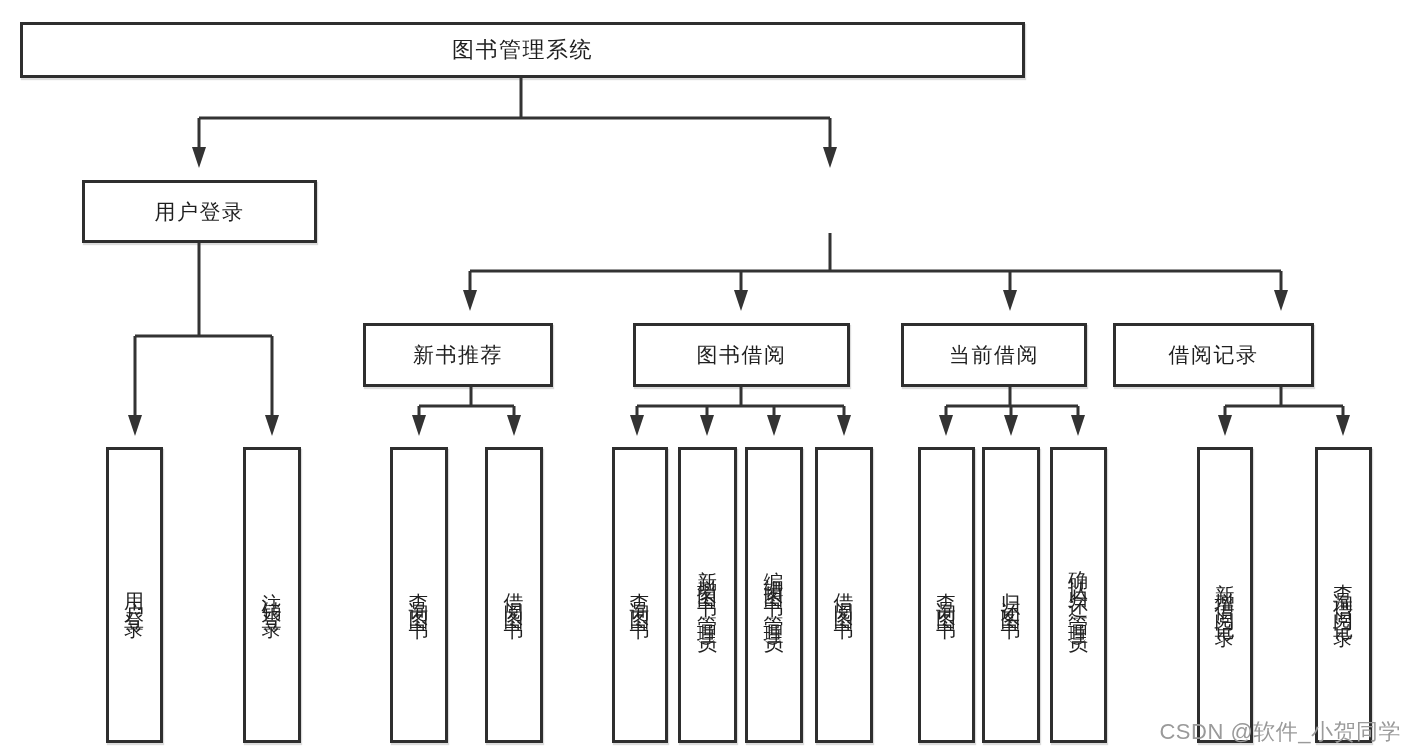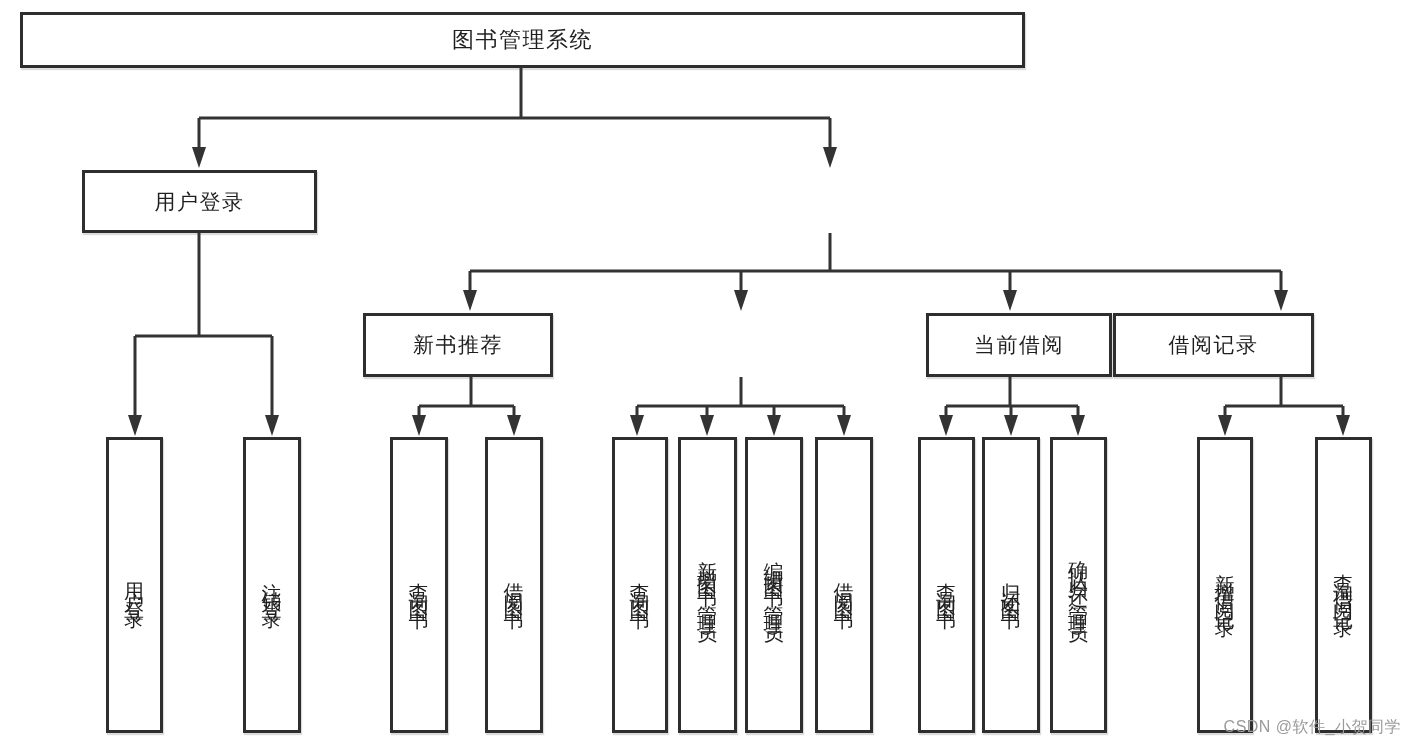--- a/index.html
+++ b/index.html
@@ -5,32 +5,33 @@
   html,body{margin:0;padding:0;background:#ffffff;}
   .canvas{
     position:relative;width:1405px;height:747px;background:#ffffff;overflow:hidden;
     font-family:"Liberation Sans","DejaVu Sans",sans-serif;
   }
   svg.connectors{position:absolute;left:0;top:0;}
   .box{
     position:absolute;box-sizing:border-box;background:#ffffff;
     border:3px solid #2e2e2e;display:flex;align-items:center;justify-content:center;
     box-shadow:1px 2px 1px rgba(60,60,60,0.18);
+    margin-top:10px;
   }
   .box.h span{
     font-size:21px;color:#1f1f1f;letter-spacing:1.5px;white-space:nowrap;
   }
   .box.root span{font-size:22px;}
   .box.leaf span{
     writing-mode:vertical-rl;text-orientation:mixed;
     font-size:20px;line-height:1;letter-spacing:9px;color:#1f1f1f;
   }
   .watermark{
     position:absolute;top:717px;right:4px;
-    font-size:16px;letter-spacing:0.5px;color:#9a9a9a;white-space:nowrap;
+    font-size:22px;letter-spacing:0.5px;color:#9a9a9a;white-space:nowrap;
   }
 </style>
 </head>
 <body>
 
 <div class="canvas">
 
   <svg class="connectors" width="1405" height="747" viewBox="0 0 1405 747">
     <path fill="none" stroke="#333333" stroke-width="3" d="
       M521 68 V118 M199 118 H830 M199 118 V150 M830 118 V150
@@ -67,21 +68,24 @@
     <span>图书管理系统</span>
   </div>
 
   <div class="box h" style="left:82px;top:170px;width:235px;height:63px">
     <span>用户登录</span>
   </div>
 
   <div class="box h" style="left:363px;top:313px;width:190px;height:64px">
     <span>新书推荐</span>
   </div>
-  <div class="box h" style="left:926px;top:313px;width:186px;height:64px">
+  <div class="box h" style="left:633px;top:313px;width:217px;height:64px">
+    <span>图书借阅</span>
+  </div>
+  <div class="box h" style="left:901px;top:313px;width:186px;height:64px">
     <span>当前借阅</span>
   </div>
   <div class="box h" style="left:1113px;top:313px;width:201px;height:64px">
     <span>借阅记录</span>
   </div>
 
   <div class="box leaf" style="left:106px;top:437px;width:57px;height:296px">
     <span>用户登录</span>
   </div>
   <div class="box leaf" style="left:243px;top:437px;width:58px;height:296px">

